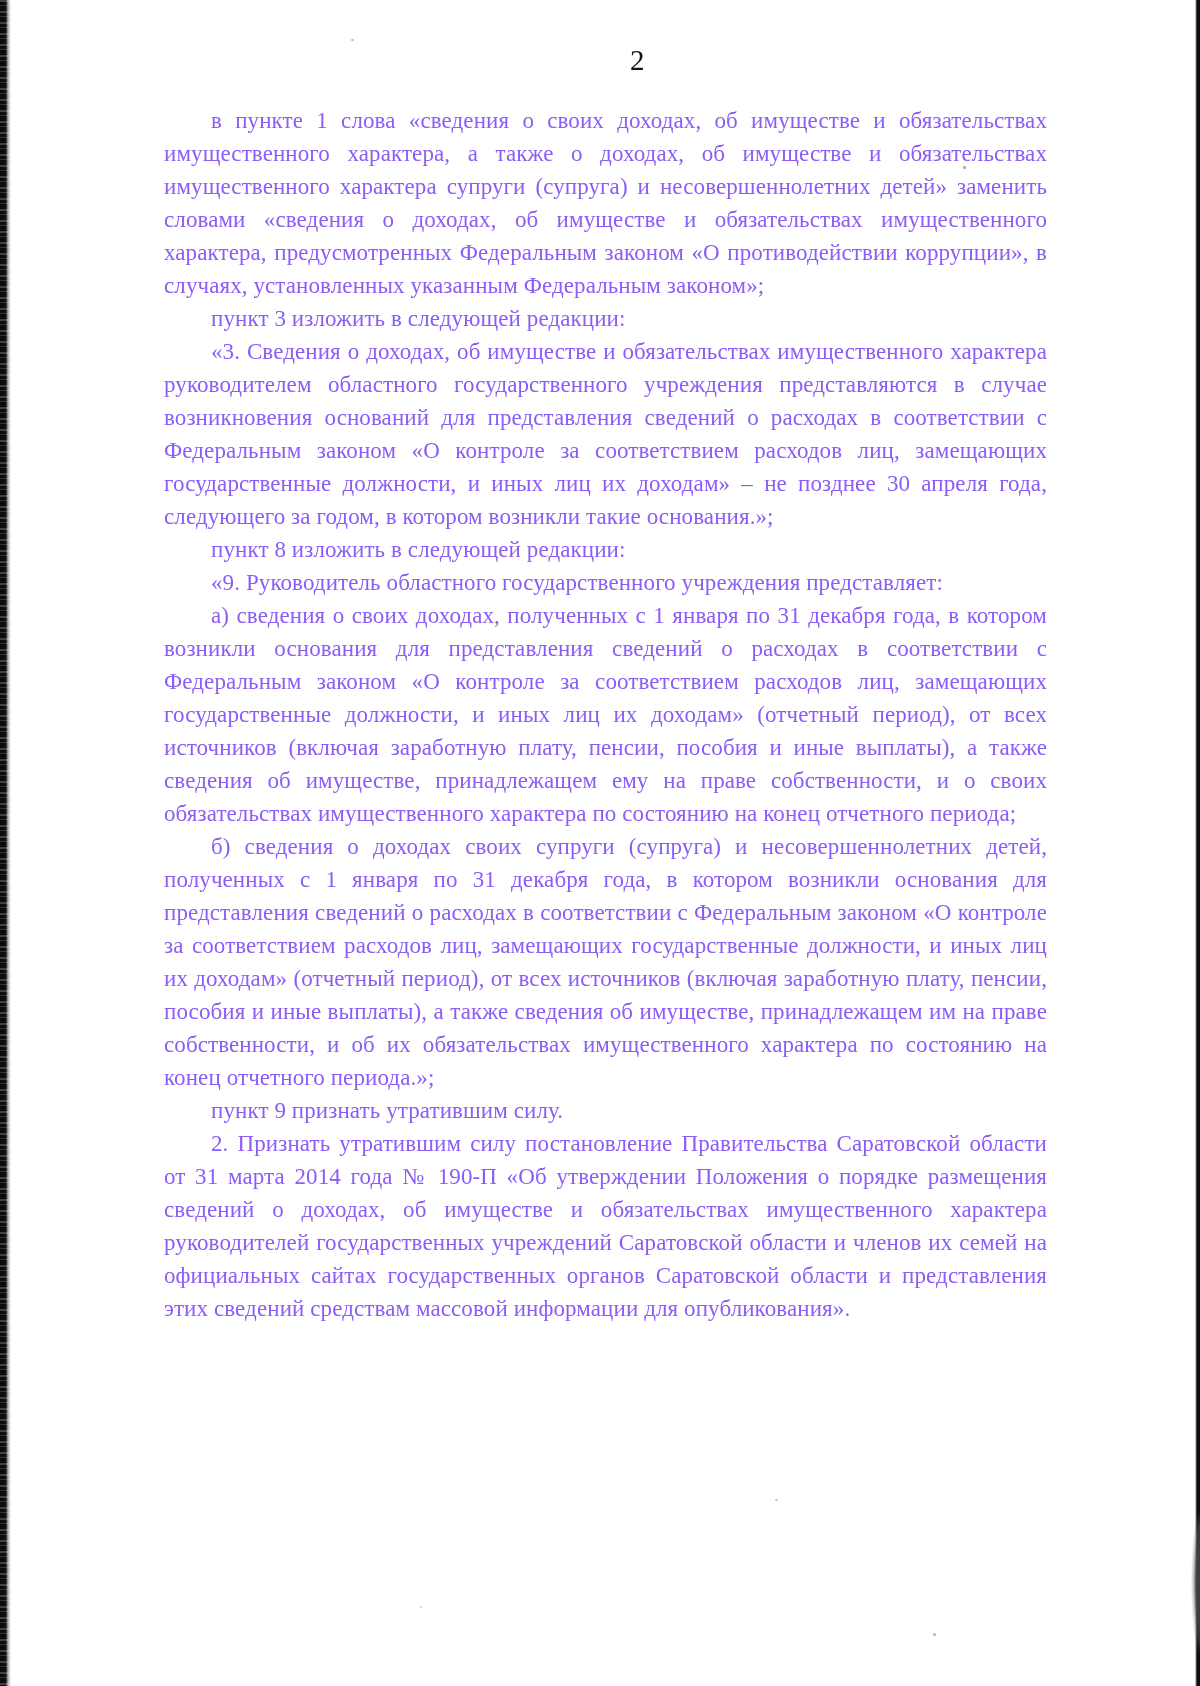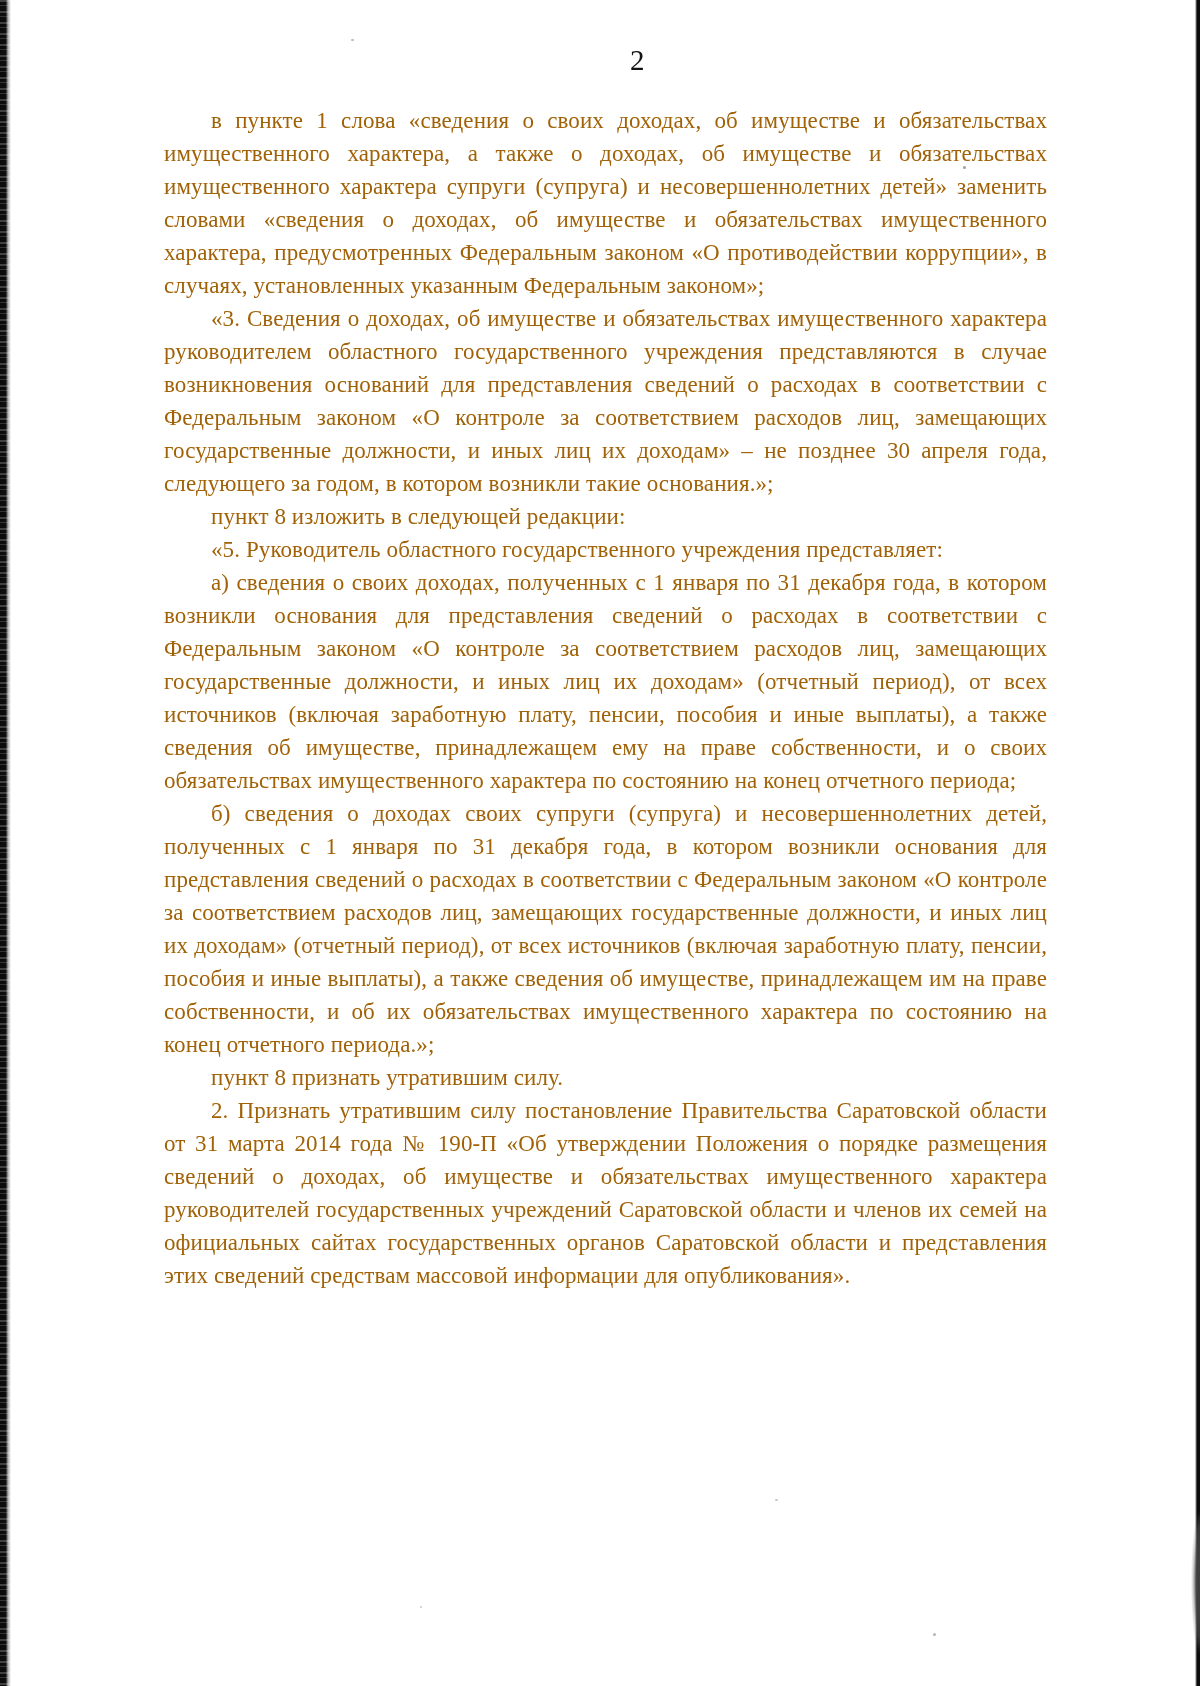--- a/index.html
+++ b/index.html
@@ -49,21 +49,21 @@
     left: 630px; top: 44px;
     font-size: 29px; line-height: 32px;
     color: #141414;
   }
   .text-block {
     position: absolute;
     left: 164px; top: 104px;
     width: 883px;
     font-size: 23px;
     line-height: 33px;
-    color: #a16207;
+    color: #8b5cf6;
     letter-spacing: 0.1px;
   }
   .para {
     margin: 0;
     text-indent: 47px;
     text-align: justify;
     text-justify: inter-word;
   }
   
   .speck { position: absolute; background: #777; border-radius: 50%; opacity: 0.55; }
@@ -78,26 +78,27 @@
 
 <div class="page">
   <div class="edge-left"></div>
   <div class="edge-right"></div>
   <div class="edge-smudge"></div>
 
   <div class="page-number">2</div>
 
   <div class="text-block">
     <p class="para">в пункте 1 слова «сведения о своих доходах, об имуществе и обязательствах имущественного характера, а также о доходах, об имуществе и обязательствах имущественного характера супруги (супруга) и несовершеннолетних детей» заменить словами «сведения о доходах, об имуществе и обязательствах имущественного характера, предусмотренных Федеральным законом «О противодействии коррупции», в случаях, установленных указанным Федеральным законом»;</p>
+    <p class="para">пункт 3 изложить в следующей редакции:</p>
     <p class="para">«3. Сведения о доходах, об имуществе и обязательствах имущественного характера руководителем областного государственного учреждения представляются в случае возникновения оснований для представления сведений о расходах в соответствии с Федеральным законом «О контроле за соответствием расходов лиц, замещающих государственные должности, и иных лиц их доходам» – не позднее 30 апреля года, следующего за годом, в котором возникли такие основания.»;</p>
     <p class="para">пункт 8 изложить в следующей редакции:</p>
-    <p class="para">«5. Руководитель областного государственного учреждения представляет:</p>
+    <p class="para">«9. Руководитель областного государственного учреждения представляет:</p>
     <p class="para">а) сведения о своих доходах, полученных с 1 января по 31 декабря года, в котором возникли основания для представления сведений о расходах в соответствии с Федеральным законом «О контроле за соответствием расходов лиц, замещающих государственные должности, и иных лиц их доходам» (отчетный период), от всех источников (включая заработную плату, пенсии, пособия и иные выплаты), а также сведения об имуществе, принадлежащем ему на праве собственности, и о своих обязательствах имущественного характера по состоянию на конец отчетного периода;</p>
     <p class="para">б) сведения о доходах своих супруги (супруга) и несовершеннолетних детей, полученных с 1 января по 31 декабря года, в котором возникли основания для представления сведений о расходах в соответствии с Федеральным законом «О контроле за соответствием расходов лиц, замещающих государственные должности, и иных лиц их доходам» (отчетный период), от всех источников (включая заработную плату, пенсии, пособия и иные выплаты), а также сведения об имуществе, принадлежащем им на праве собственности, и об их обязательствах имущественного характера по состоянию на конец отчетного периода.»;</p>
-    <p class="para">пункт 8 признать утратившим силу.</p>
+    <p class="para">пункт 9 признать утратившим силу.</p>
     <p class="para">2. Признать утратившим силу постановление Правительства Саратовской области от 31 марта 2014 года № 190-П «Об утверждении Положения о порядке размещения сведений о доходах, об имуществе и обязательствах имущественного характера руководителей государственных учреждений Саратовской области и членов их семей на официальных сайтах государственных органов Саратовской области и представления этих сведений средствам массовой информации для опубликования».</p>
   </div>
 
   <div class="speck s1"></div>
   <div class="speck s2"></div>
   <div class="speck s3"></div>
   <div class="speck s4"></div>
   <div class="speck s5"></div>
 </div>
 

